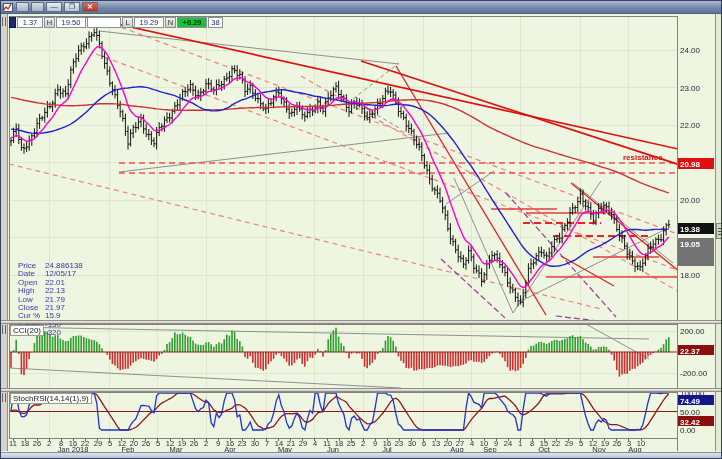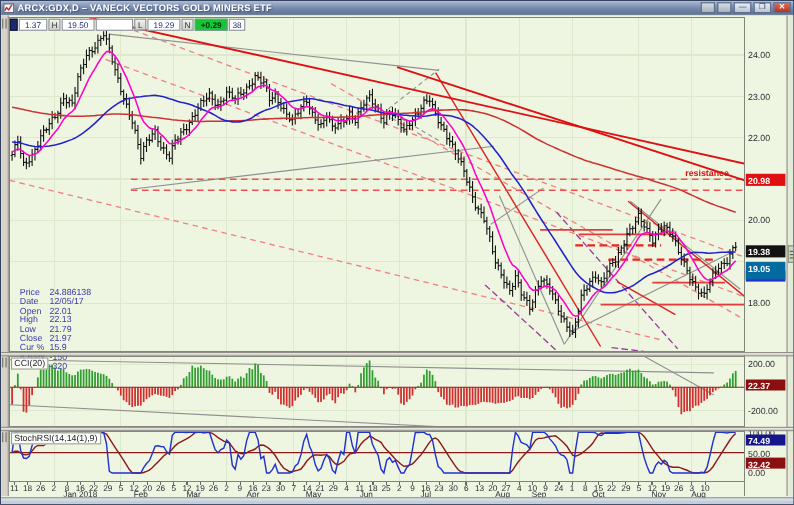--- a/index.html
+++ b/index.html
@@ -12,21 +12,21 @@
   .ticon{width:10px;height:9px;background:#f5f7fa;border:1px solid #44557a;margin-right:3px;flex:0 0 auto;display:inline-block;}
   .ticon svg{display:block;}
   .ttext{color:#ffffff;font-size:8.5px;font-weight:bold;letter-spacing:.2px;
     text-shadow:1px 1px 1px #44557a;white-space:nowrap;flex:1 1 auto;overflow:hidden;}
   .tbtns{display:flex;align-items:center;gap:2px;flex:0 0 auto;}
   .wbtn{width:16px;height:10px;background:linear-gradient(#e8edf4,#b9c4d6);
     border:1px solid #5c6d8c;font-size:7px;line-height:8px;text-align:center;color:#27354f;
     display:inline-block;overflow:hidden;}
   .wbtn.sm{width:13px;background:linear-gradient(#d8dde4,#aab2c0);}
   .wbtn.close{background:linear-gradient(#e06a55,#b43322);color:#fff;font-weight:bold;}
-  .chartarea{position:absolute;left:0;top:13px;width:722px;height:446px;background:#eef5e1;}
+  .chartarea{position:absolute;left:0;top:13px;width:722px;height:446px;background:#eef5e1;border-radius:25px;}
   #cv{position:absolute;left:0;top:0;}
   #quotebar{position:absolute;left:8px;top:2px;height:12px;display:flex;gap:1px;align-items:center;}
   .qsq{width:7px;height:11px;background:#1c2a6b;border:1px solid #10173d;}
   .qbox{height:11px;background:#ffffff;border:1px solid #8a8f98;color:#222a6e;
     font-size:7.5px;line-height:9px;text-align:center;padding:0 1px;}
   .qbox.btnish{background:linear-gradient(#f2f2ee,#cfcfc8);color:#333;}
   .qbox.hl{background:#17c437;color:#043311;font-weight:bold;}
   #infopanel{position:absolute;left:17px;top:248px;color:#3a3aa8;font-size:8px;line-height:8.4px;}
   #infopanel .irow{white-space:nowrap;}
   #infopanel .il{display:inline-block;width:27px;}
@@ -52,21 +52,20 @@
 </head>
 <body>
 
 <div class="window">
   <div class="titlebar">
     <span class="ticon">
         <svg width="8" height="7" viewBox="0 0 8 7">
           <polyline points="0,6 2,3 4,5 7,0" fill="none" stroke="#c03020" stroke-width="1.3"></polyline>
         </svg>
       </span>
-    <span class="ttext">ARCX:GDX,D – VANECK VECTORS GOLD MINERS ETF</span>
     <span class="tbtns">
       <span class="wbtn sm"></span>
       <span class="wbtn sm"></span>
       <span class="wbtn">—</span>
       <span class="wbtn">❐</span>
       <span class="wbtn close">✕</span>
     </span>
   </div>
 
   <div class="chartarea">
@@ -463,21 +462,21 @@
       </div>
     <div id="labels">
         <div class="ax" style="left:679px;top:32px">24.00</div>
         <div class="ax" style="left:679px;top:70px">23.00</div>
         <div class="ax" style="left:679px;top:107px">22.00</div>
         <div class="ax" style="left:679px;top:182px">20.00</div>
         <div class="ax" style="left:679px;top:257px">18.00</div>
         <div class="badge" style="top:144px;height:11px;background:#e01010">20.98</div>
         <div class="badge" style="top:209px;height:11px;background:#121212">19.38</div>
         <div class="badge" style="top:232px;height:10px;background:#2233cc"></div>
-        <div class="badge" style="top:224px;height:16px;background:#0369a1">19.05</div>
+        <div class="badge" style="top:224px;height:28px;background:#737373">19.05</div>
         <div class="res-label" style="left:622px;top:139px;color:#dd1111">resistance</div>
         <div class="ind-label" style="left:9px;top:311px">CCI(20)</div>
         <div class="ax" style="left:679px;top:313px">200.00</div>
         <div class="ax" style="left:679px;top:355px">-200.00</div>
         <div class="badge" style="top:331px;height:10px;background:#8b0f0f">22.37</div>
         <div class="ind-label" style="left:9px;top:379px">StochRSI(14,14(1),9)</div>
         <div class="ax" style="left:679px;top:375px">100.00</div>
         <div class="ax" style="left:679px;top:394px">50.00</div>
         <div class="ax" style="left:679px;top:412px">0.00</div>
         <div class="badge" style="top:381px;height:10px;background:#15158c">74.49</div>

